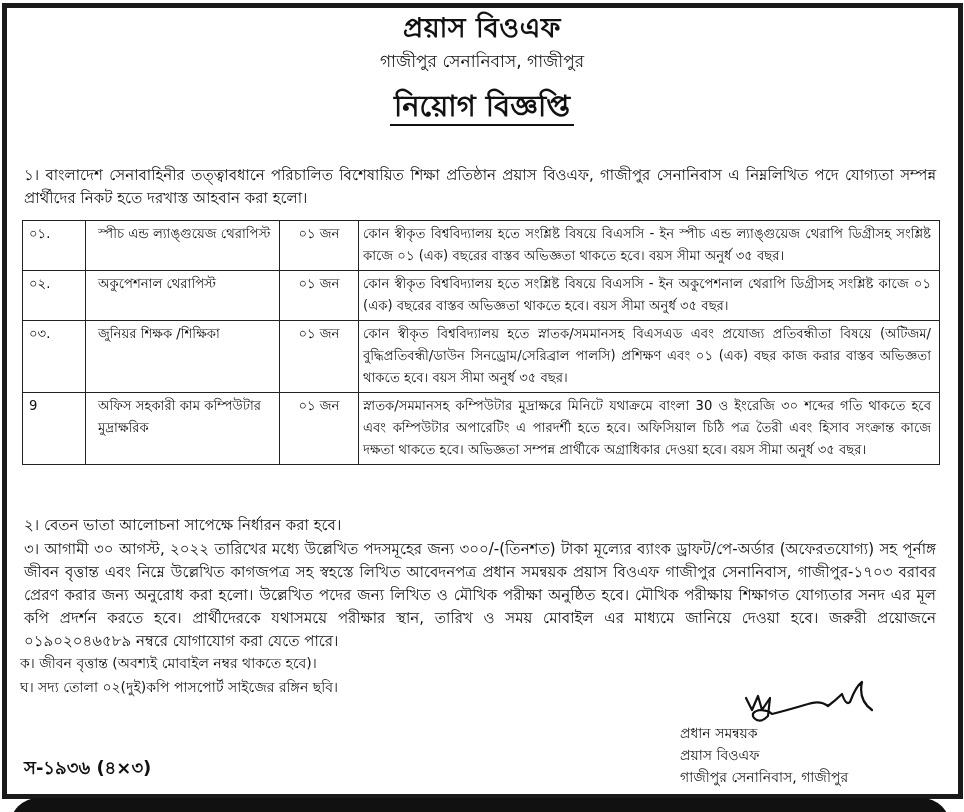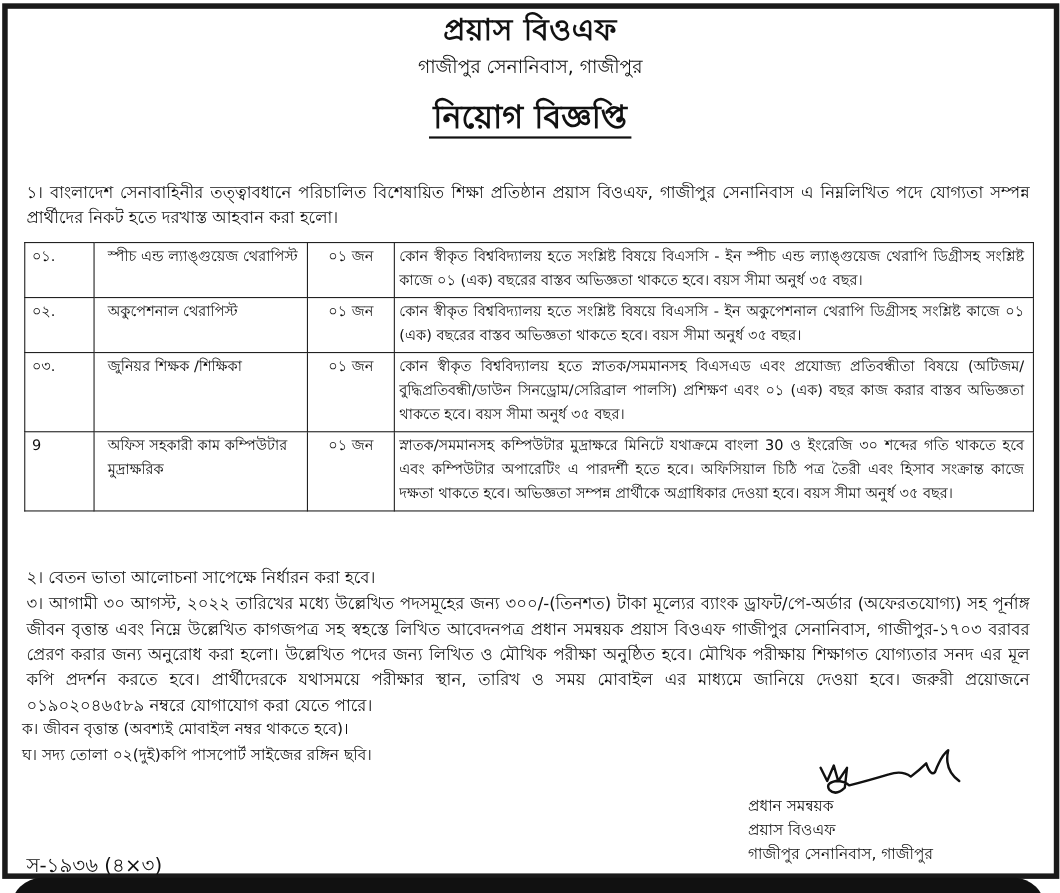--- a/index.html
+++ b/index.html
@@ -133,24 +133,24 @@
     .signatory {
       position: absolute;
       left: 680px;
       top: 722px;
       font-size: 14px;
       line-height: 22px;
     }
     .ref-code {
       position: absolute;
       left: 24px;
-      top: 776px;
+      top: 756px;
       font-size: 18px;
       line-height: 24px;
-      font-weight: normal;
+      font-weight: bold;
     }
   </style>
 </head>
 <body>
 
 <div class="frame"></div>
 <div class="next-box"></div>
 
 <div class="org-name">প্রয়াস বিওএফ</div>
 <div class="org-address">গাজীপুর সেনানিবাস, গাজীপুর</div>

